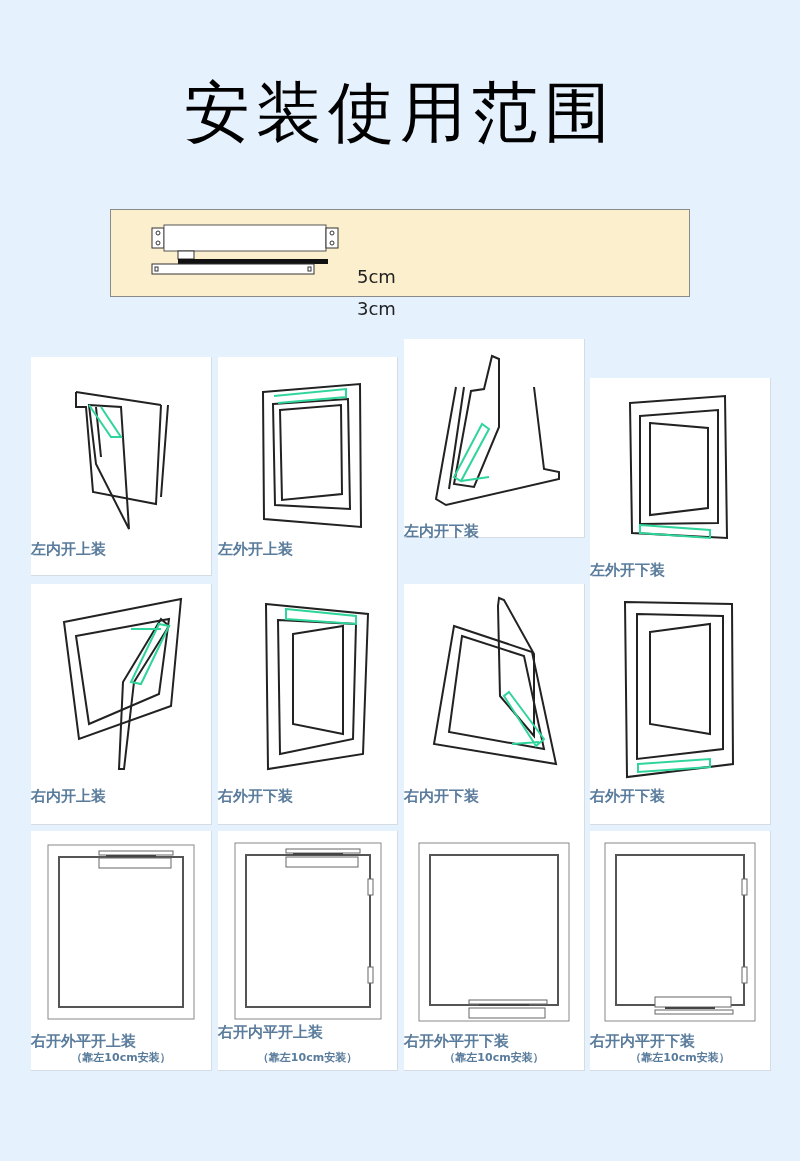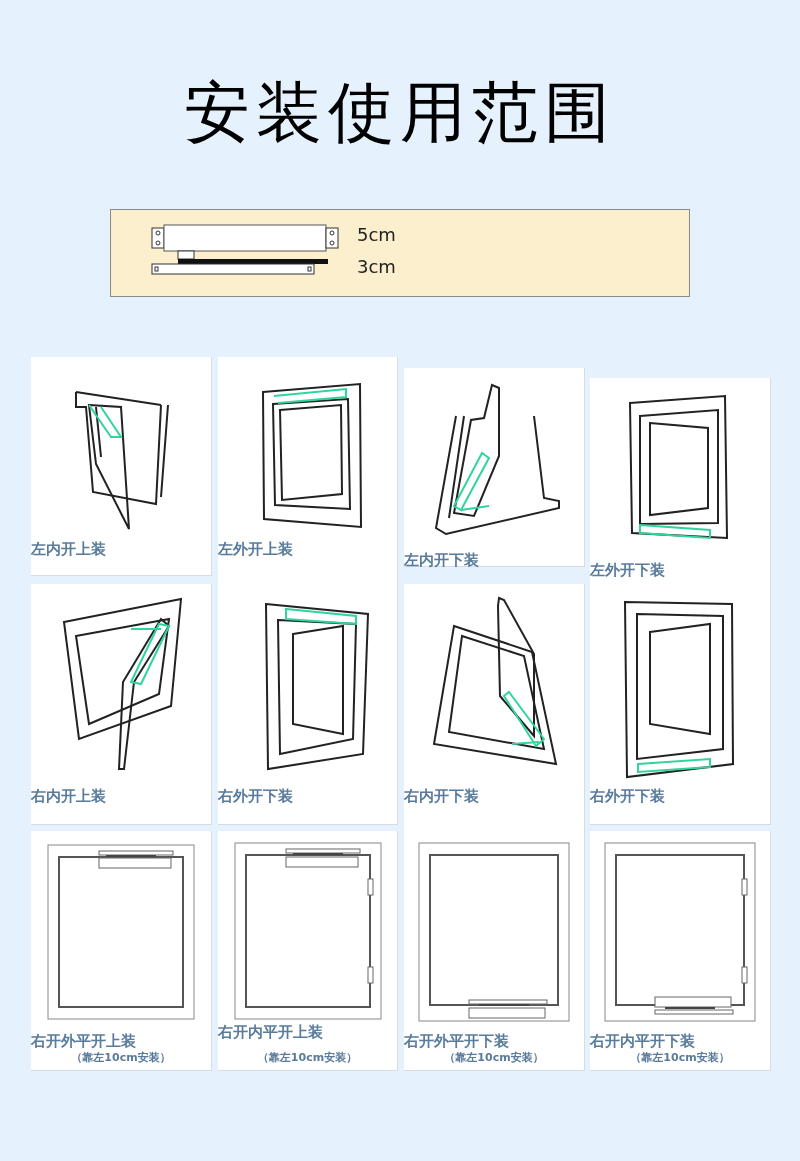--- a/index.html
+++ b/index.html
@@ -3,21 +3,21 @@
 <meta charset="utf-8">
 <style>
   html,body{margin:0;padding:0;}
   body{width:800px;height:1161px;background:#e5f1fd;position:relative;overflow:hidden;
        font-family:"DejaVu Sans","Liberation Sans",sans-serif;}
   .title{position:absolute;left:0;top:68px;width:800px;text-align:center;font-size:66px;font-weight:normal;
          color:#000;letter-spacing:6px;line-height:90px;}
   .spec{position:absolute;left:110px;top:209px;width:580px;height:88px;background:#fcefcd;
         border:1px solid #8a8a8a;box-sizing:border-box;}
   .spec svg{position:absolute;left:40px;top:14px;}
-  .spec .dim{position:absolute;left:246px;font-size:18px;color:#222;}
+  .spec .dim{position:absolute;left:246px;font-size:18px;color:#222;margin-top:42px;}
   .spec .desc{position:absolute;left:315px;font-size:18px;color:#222;}
   .card{position:absolute;background:#fff;box-sizing:border-box;border-right:1px solid #d5dce4;border-bottom:1px solid #d5dce4;}
   .card svg{position:absolute;left:0;top:0;}
   .lbl{position:absolute;left:0;width:100%;text-align:left;color:#5a7c9c;font-weight:bold;font-size:15px;}
   .sub{position:absolute;left:0;width:100%;text-align:center;color:#5a7c9c;font-weight:bold;font-size:11px;}
 </style>
 </head>
 <body>
 
 <div class="title">安装使用范围</div>
@@ -60,21 +60,21 @@
       <path d="M45 35 L142 27 L143 170 L46 162 Z"></path>
       <path d="M55 47 L130 42 L132 152 L57 148 Z"></path>
       <path d="M62 53 L123 48 L124 137 L64 143 Z"></path>
     </g>
     <g fill="none" stroke="#2fd59a" stroke-width="2">
         <path d="M56 39 L128 32 L128 40 L60 46"></path>
       </g>
   </svg>
   <div class="lbl" style="top:183px">左外开上装</div>
 </div>
-<div class="card" style="left:404px;top:368px;width:181px;height:199px">
+<div class="card" style="left:404px;top:339px;width:181px;height:199px">
   <svg width="181" height="180">
     <g fill="none" stroke="#222" stroke-width="2">
       <path d="M52 48 L32 160 L42 166 L155 140 L155 133 L140 130 L130 48 M60 48 L45 150"></path>
       <path d="M88 17 L95 20 L95 88 L70 148 L50 145 L67 52 L80 50 Z"></path>
     </g>
     <g fill="none" stroke="#2fd59a" stroke-width="2">
         <path d="M78 85 L50 138 L57 142 L85 90 Z M57 142 L85 138"></path>
       </g>
   </svg>
   <div class="lbl" style="top:183px">左内开下装</div>

